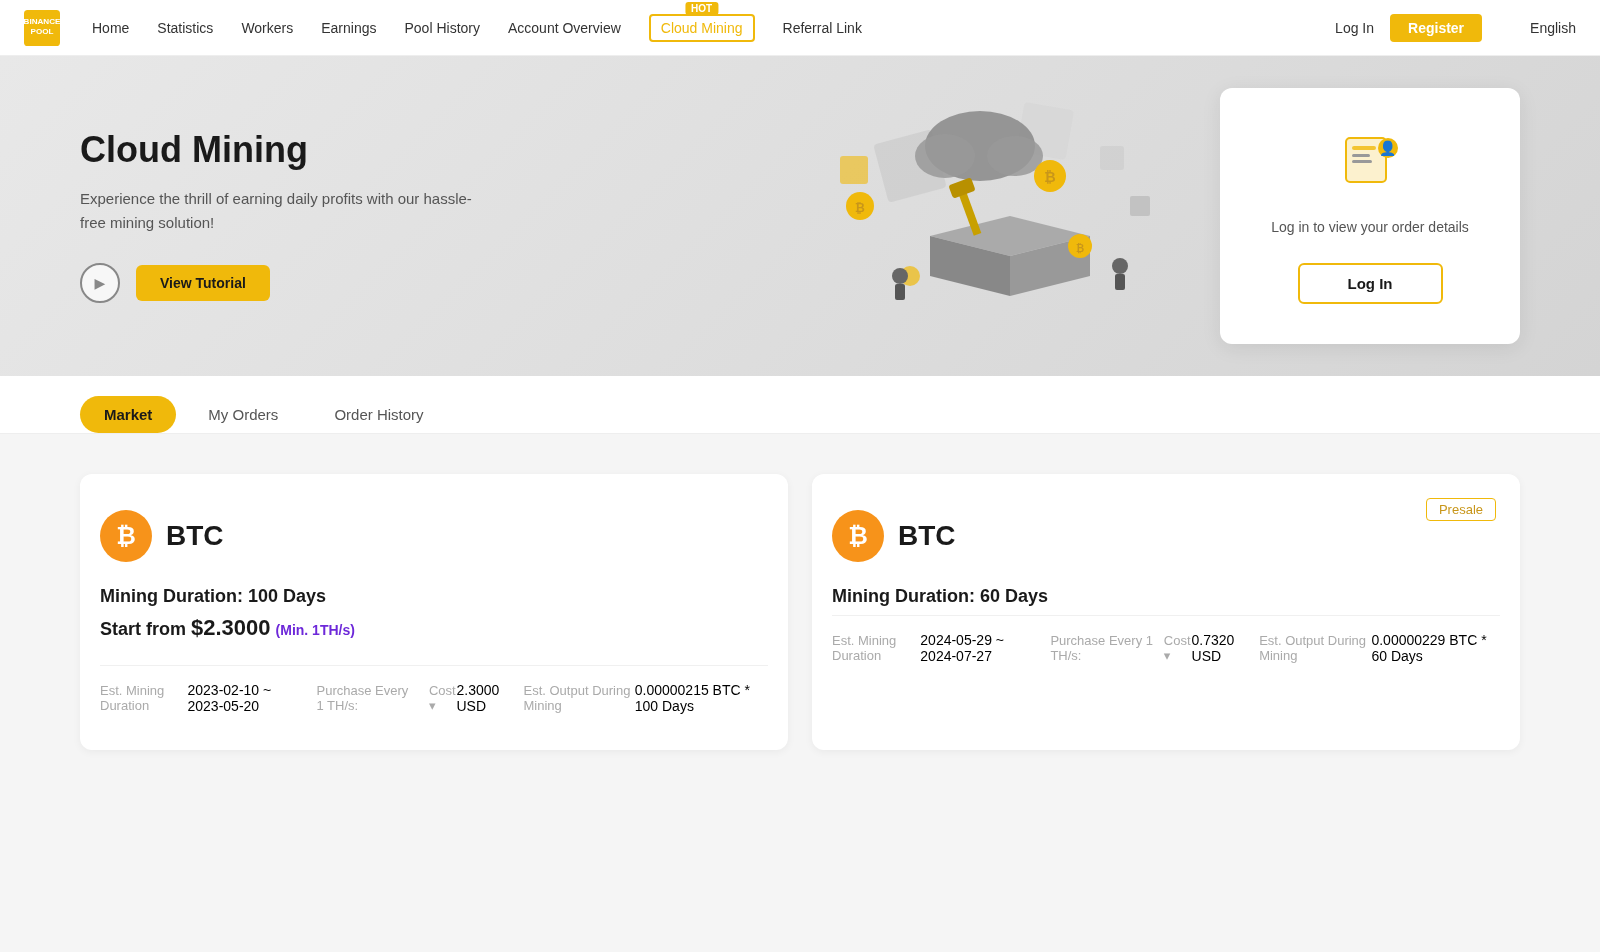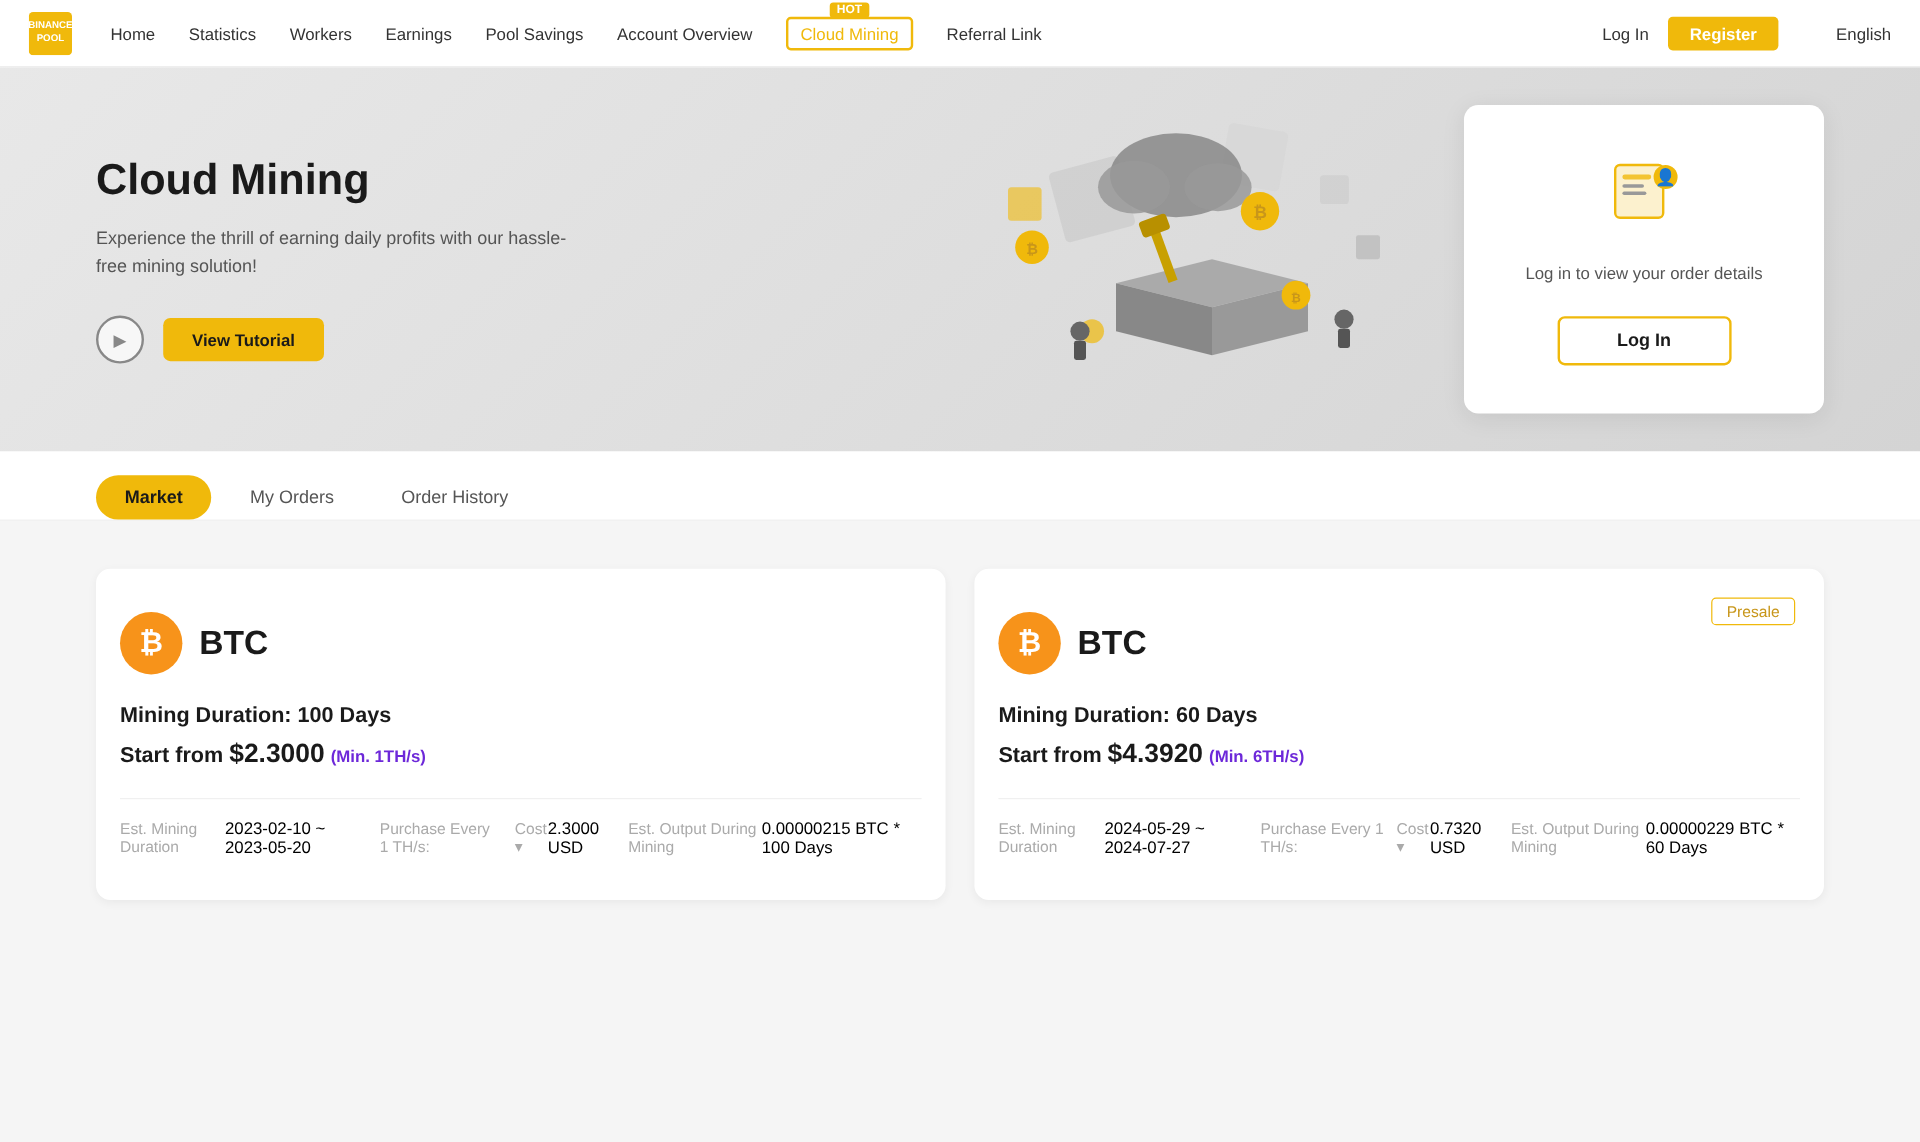--- a/index.html
+++ b/index.html
@@ -328,21 +328,21 @@
       <text x="20" y="15" font-family="Arial" font-weight="900" font-size="9" fill="white" text-anchor="middle">BINANCE</text>
       <text x="20" y="27" font-family="Arial" font-weight="900" font-size="9" fill="white" text-anchor="middle">POOL</text>
     </svg>
   </div>
 
   <div class="nav-links">
     <a class="nav-link">Home</a>
     <a class="nav-link">Statistics</a>
     <a class="nav-link">Workers</a>
     <a class="nav-link">Earnings</a>
-    <a class="nav-link">Pool Savings</a>
+    <a class="nav-link">Pool History</a>
     <a class="nav-link">Account Overview</a>
     <a class="nav-link nav-link-cloud">
       <span class="hot-badge">HOT</span>
       <span>Cloud Mining</span>
     </a>
     <a class="nav-link">Referral Link</a>
   </div>
 
   <div class="nav-right">
     <button class="btn-login">Log In</button>
@@ -460,25 +460,20 @@
     </div>
   </div>
 
   <div class="mining-card">
     <div class="presale-badge">Presale</div>
     <div class="card-header">
       <div class="btc-icon">₿</div>
       <span class="btc-label">BTC</span>
     </div>
     <div class="card-duration">Mining Duration: 60 Days</div>
-    <div class="card-price">
-      <span>Start from </span>
-      <span class="card-price-value">$4.3920</span>
-      <span class="card-price-min">(Min. 6TH/s)</span>
-    </div>
     <div class="card-details">
       <div class="card-detail-row">
         <span class="card-detail-label">Est. Mining Duration</span>
         <span class="card-detail-value">2024-05-29 ~ 2024-07-27</span>
       </div>
       <div class="card-detail-row">
         <span class="card-detail-label">Purchase Every 1 TH/s:</span>
       </div>
       <div class="card-detail-row">
         <span class="cost-label">Cost ▾</span>

